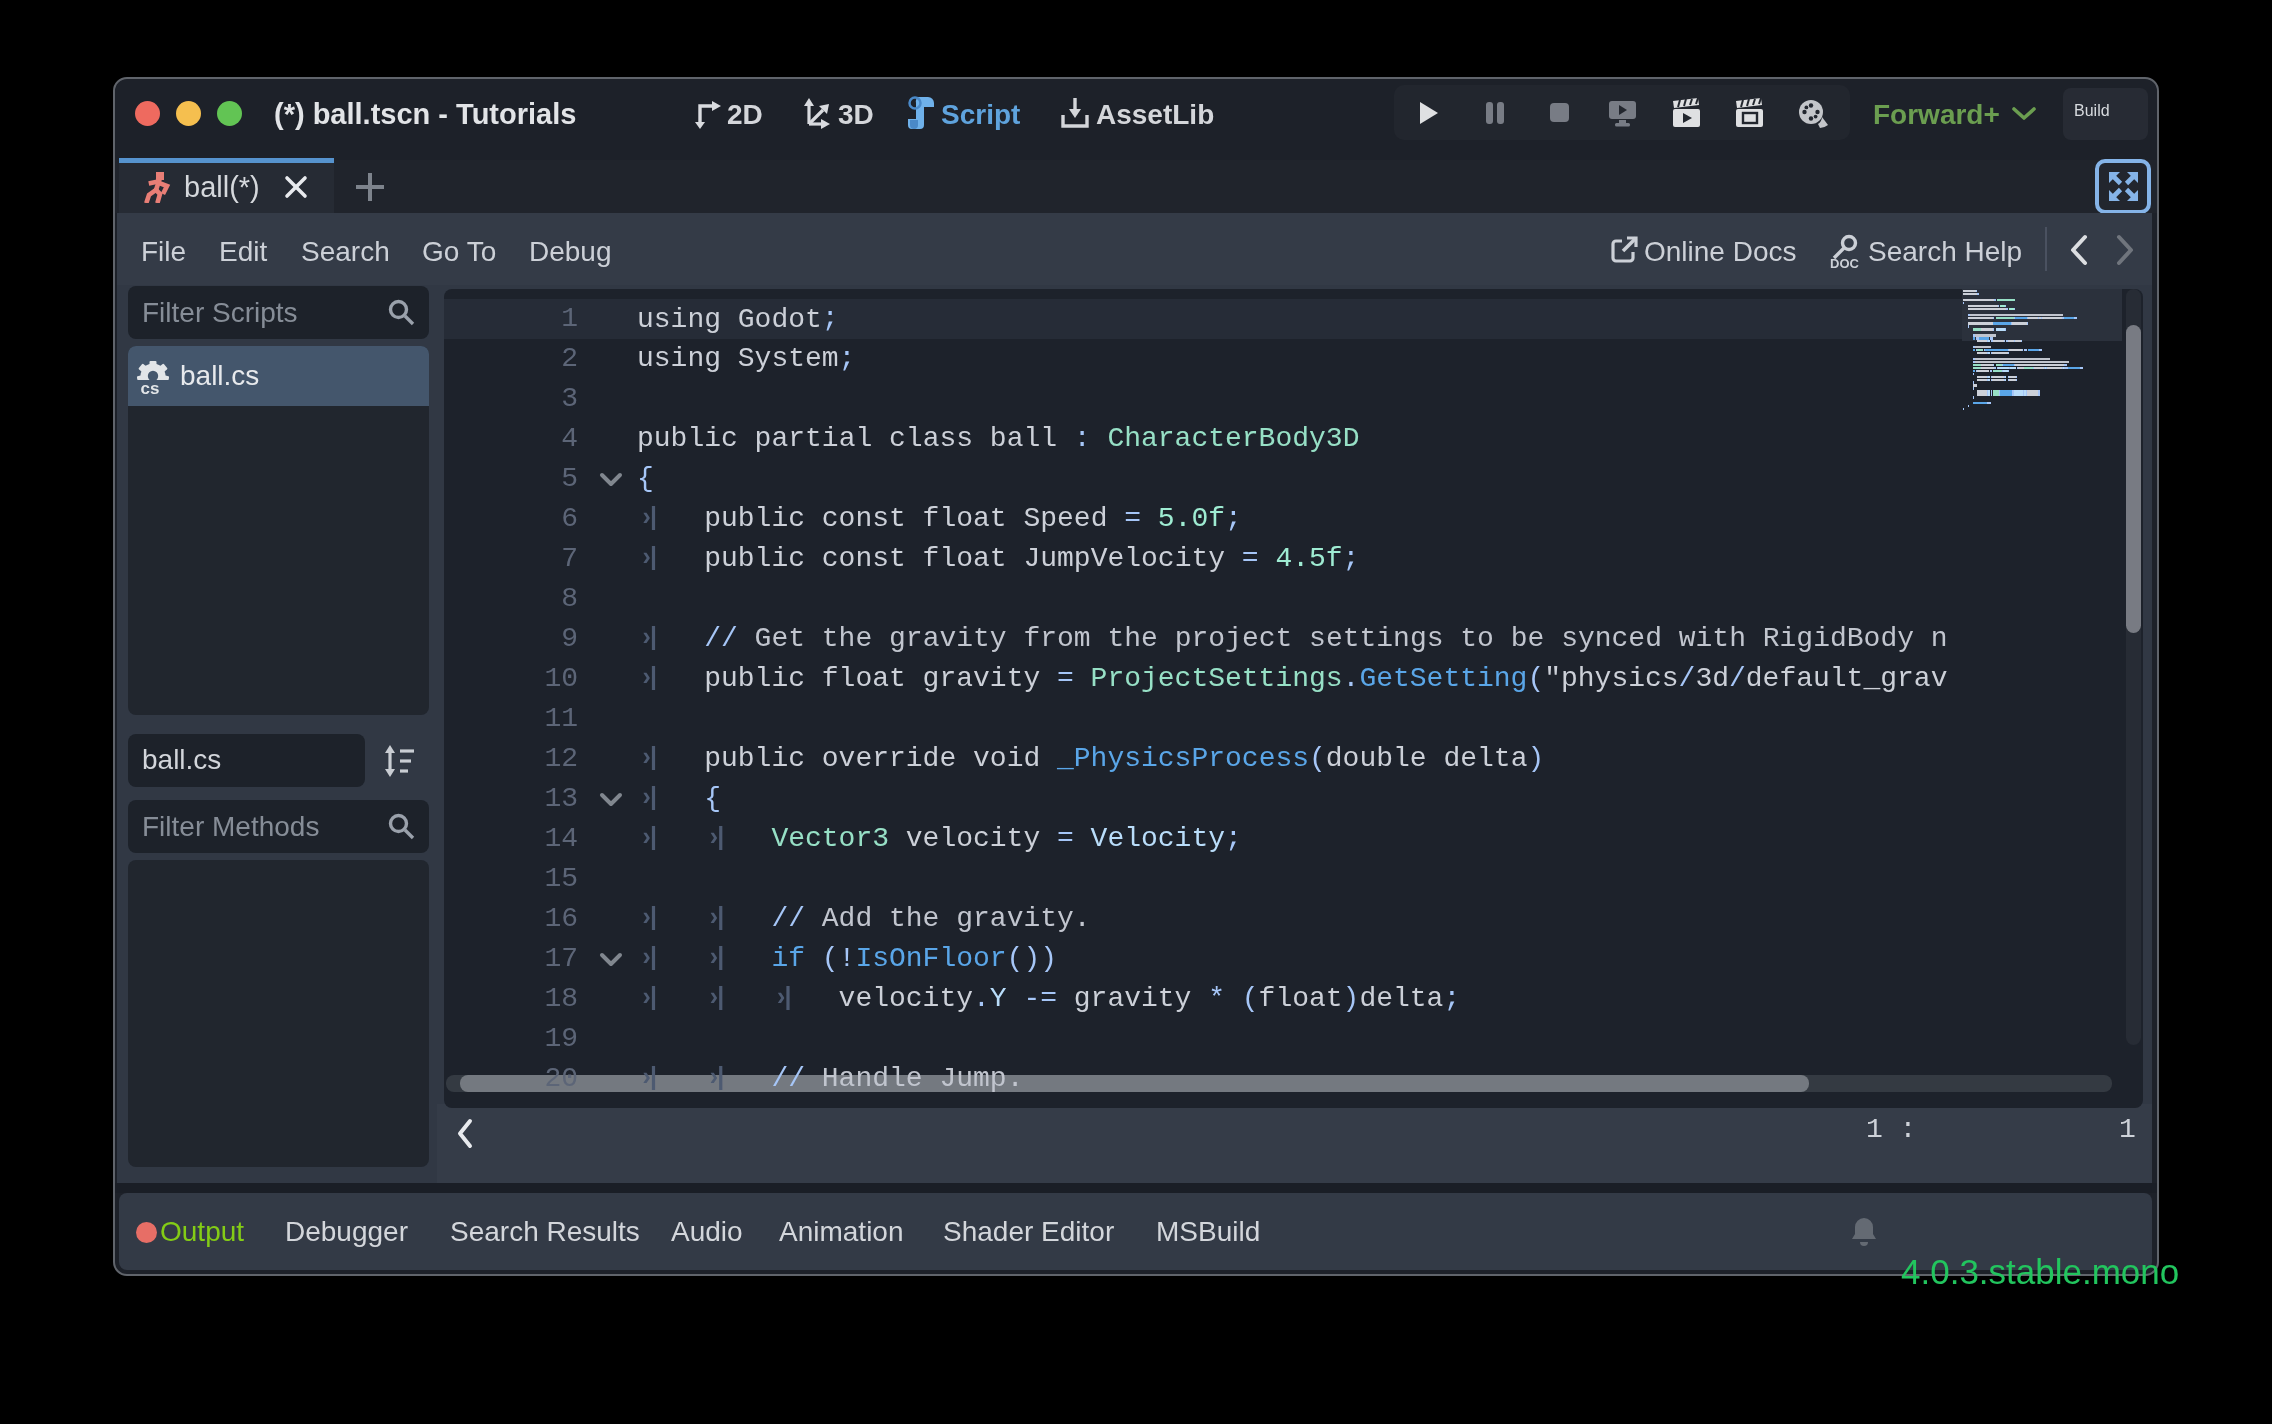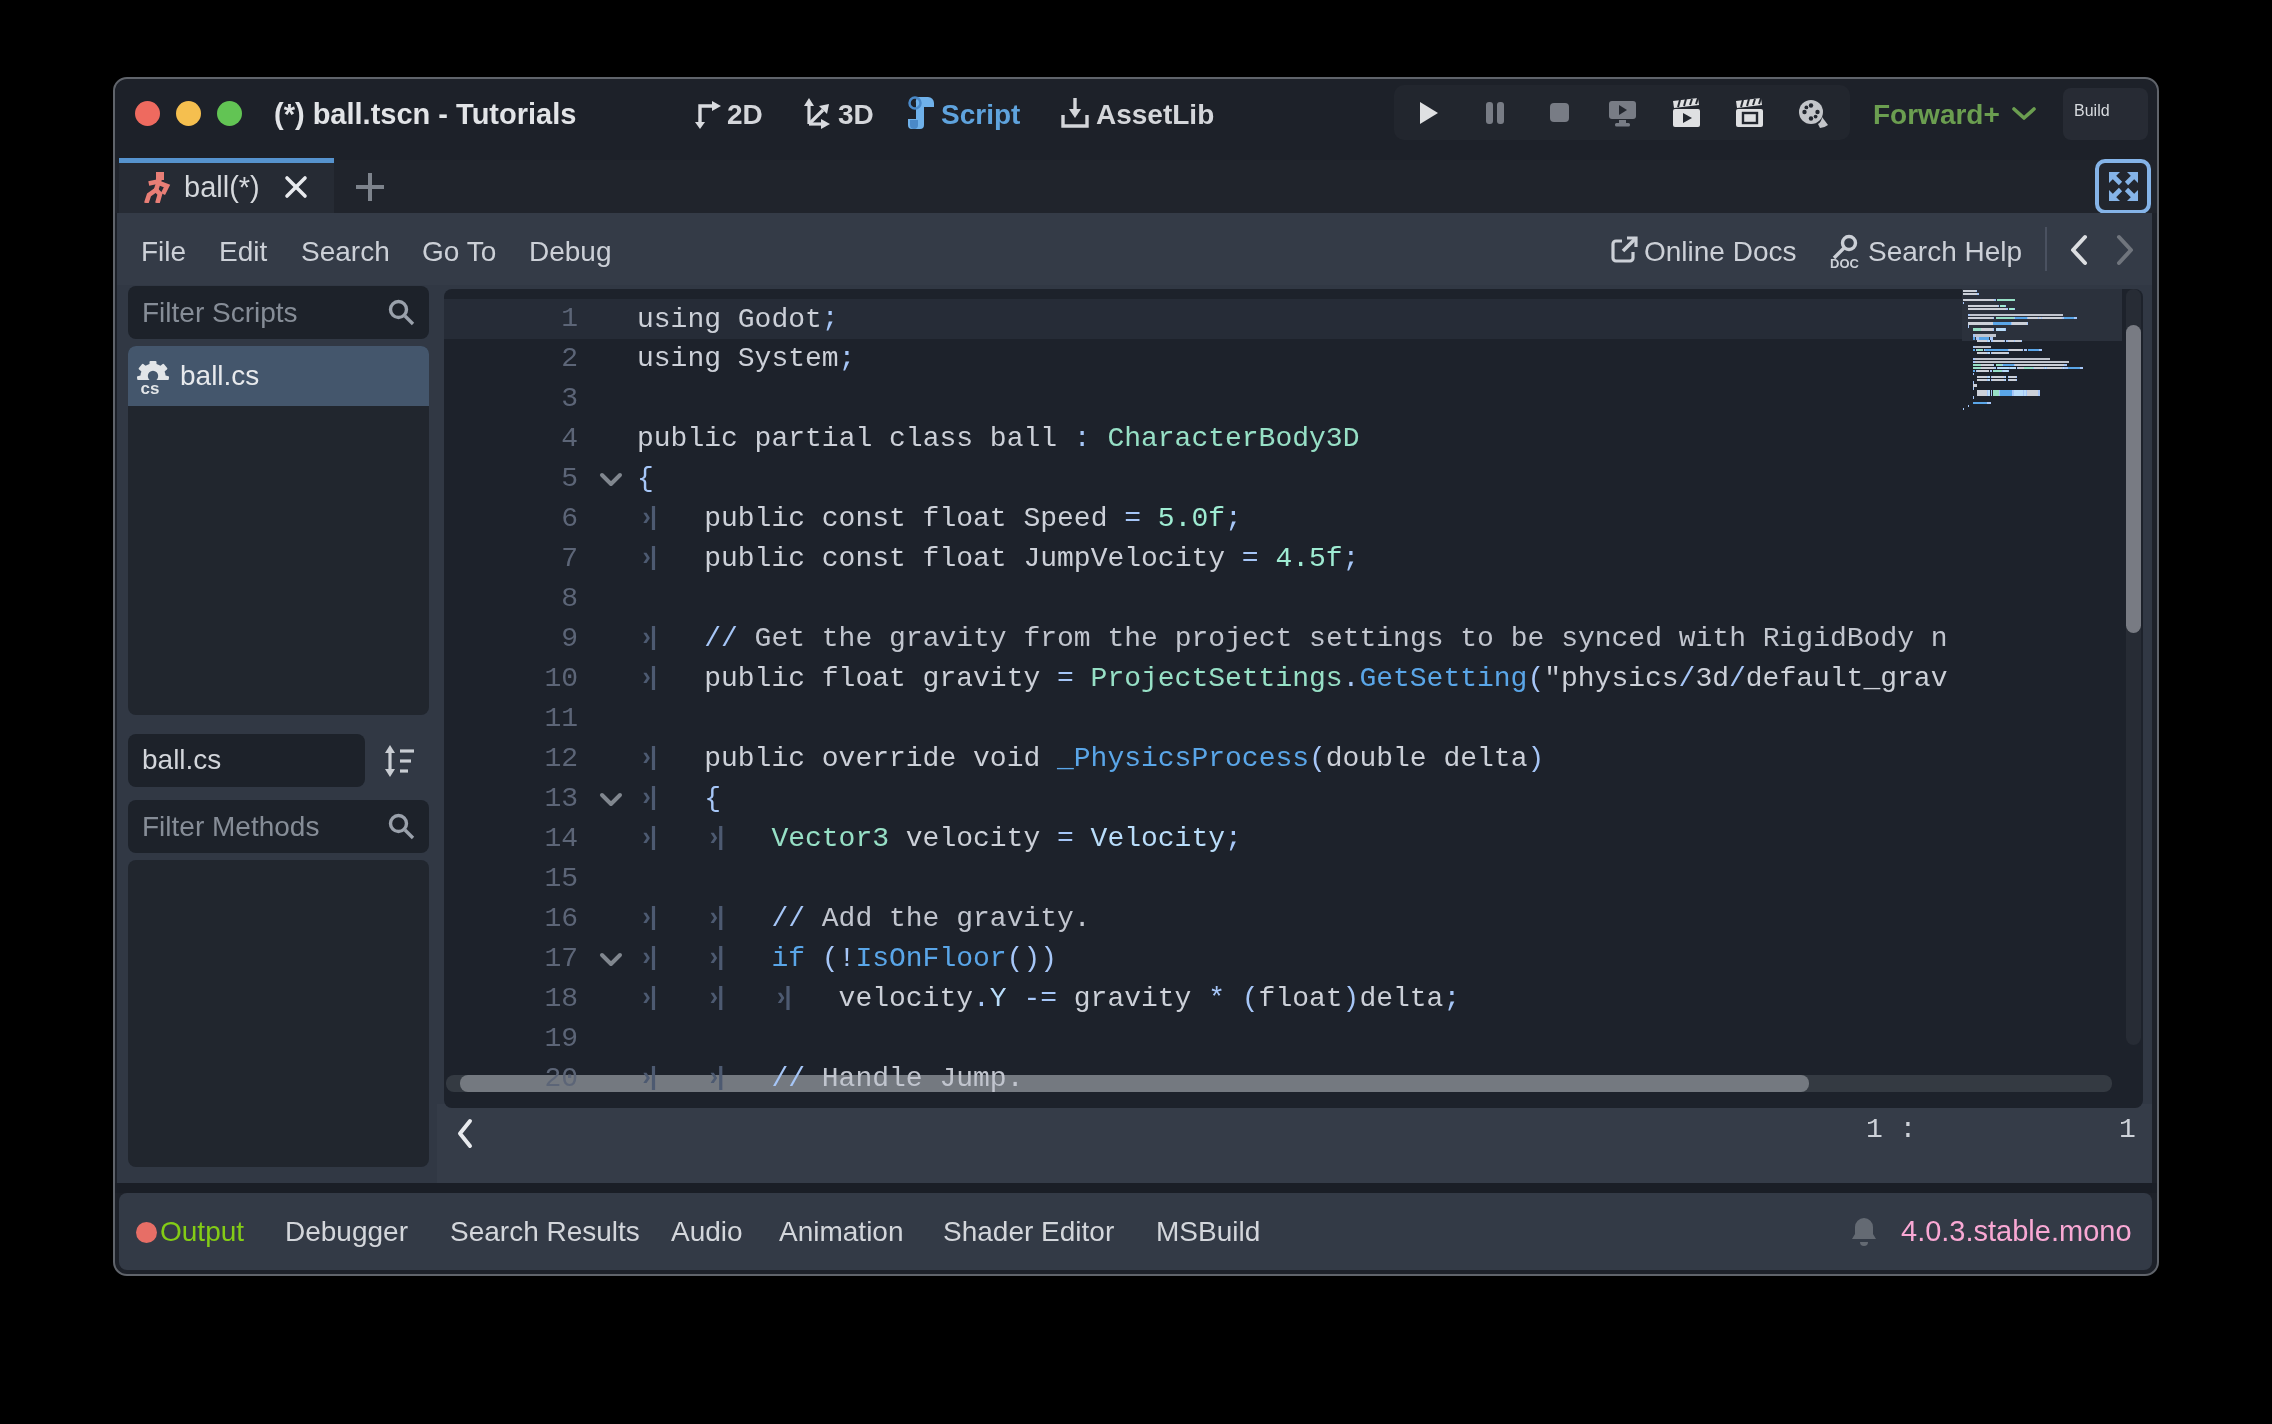--- a/index.html
+++ b/index.html
@@ -547,12 +547,12 @@
 <div class="lbl" style="left:671px;top:1216px;font-size:28px;color:#d3d6db">Audio</div>
 <div class="lbl" style="left:779px;top:1216px;font-size:28px;color:#d3d6db">Animation</div>
 <div class="lbl" style="left:943px;top:1216px;font-size:28px;color:#d3d6db">Shader Editor</div>
 <div class="lbl" style="left:1156px;top:1216px;font-size:28px;color:#d3d6db">MSBuild</div>
 <svg class="abs" style="left:1849px;top:1216px" width="30" height="32" viewBox="0 0 30 32">
 <g fill="#646a73">
       <path d="M15 2 a9 9 0 0 1 9 9 v7 l3 5 H3 l3 -5 v-7 a9 9 0 0 1 9 -9 z"></path>
       <path d="M11 26 a4 4 0 0 0 8 0 z"></path>
     </g>
   </svg>
-<div class="lbl" style="left:1901px;top:1215px;font-size:29px;color:#f9a8d4">4.0.3.stable.mono</div>
+<div class="lbl" style="left:1901px;top:1252px;font-size:35px;color:#22c55e">4.0.3.stable.mono</div>
 </body></html>

